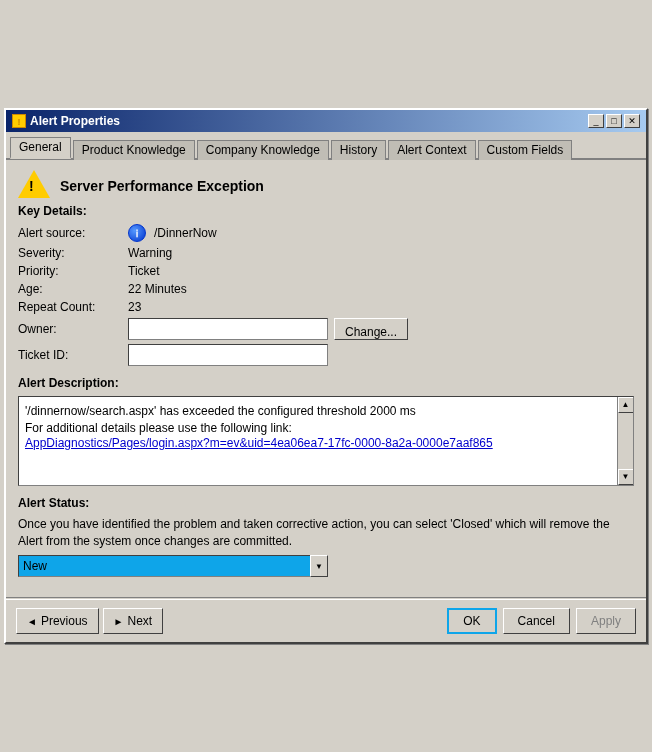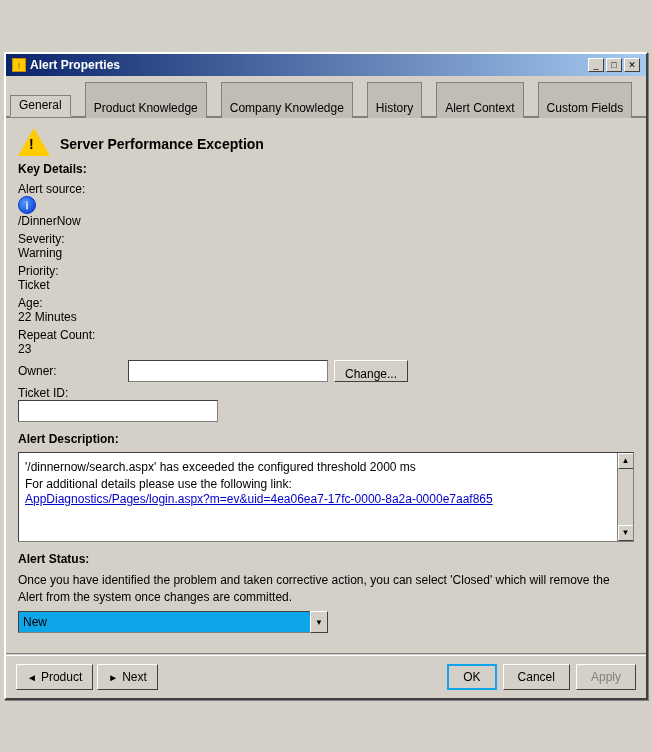--- a/index.html
+++ b/index.html
@@ -91,22 +91,21 @@
     .tab.active {
       background: #d4d0c8;
       border-color: #808080;
       border-bottom: 2px solid #d4d0c8;
       z-index: 1;
       font-weight: normal;
     }
     .tab:not(.active) {
       background: #c0bdb5;
       top: 2px;
-      height: 36px;
-      margin-left: 12px;
+      height: 20px;
     }
     .content {
       padding: 10px 12px;
       background: #d4d0c8;
     }
     .alert-header {
       display: flex;
       align-items: center;
       gap: 10px;
       margin-bottom: 2px;
@@ -140,23 +139,22 @@
     .section-title {
       font-weight: bold;
       margin-bottom: 6px;
       font-size: 12px;
     }
     .key-details {
       margin-bottom: 10px;
     }
     .field-row {
       display: flex;
-      align-items: flex-start;
+      align-items: center;
       margin-bottom: 4px;
-      flex-direction: column;
     }
     .field-label {
       width: 110px;
       font-size: 12px;
     }
     .field-value {
       font-size: 12px;
     }
     .alert-source-icon {
       width: 18px;
@@ -478,21 +476,21 @@
     </div>
   </div>
 
   <div class="divider-line"></div>
   <div class="divider-line2"></div>
 
   <div class="bottom-bar">
     <div class="nav-buttons">
       <button class="nav-btn">
         <span class="nav-arrow">◄</span>
-        <span>Product</span>
+        <span>Previous</span>
       </button>
       <button class="nav-btn">
         <span class="nav-arrow">►</span>
         <span>Next</span>
       </button>
     </div>
     <div class="action-buttons">
       <button class="action-btn ok-btn">OK</button>
       <button class="action-btn">Cancel</button>
       <button class="action-btn disabled">Apply</button>

